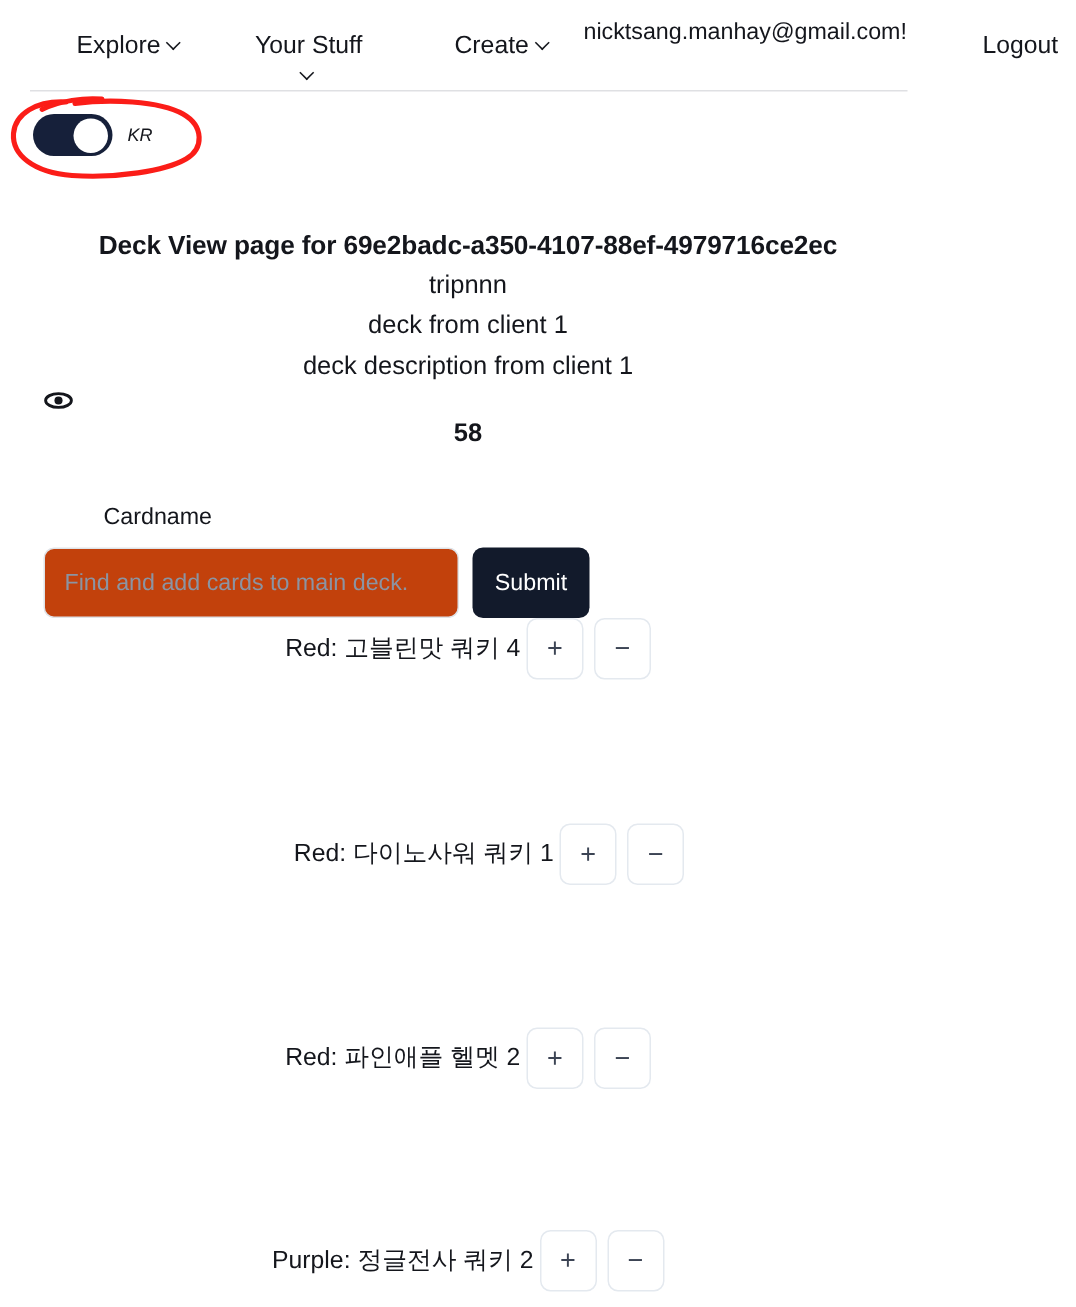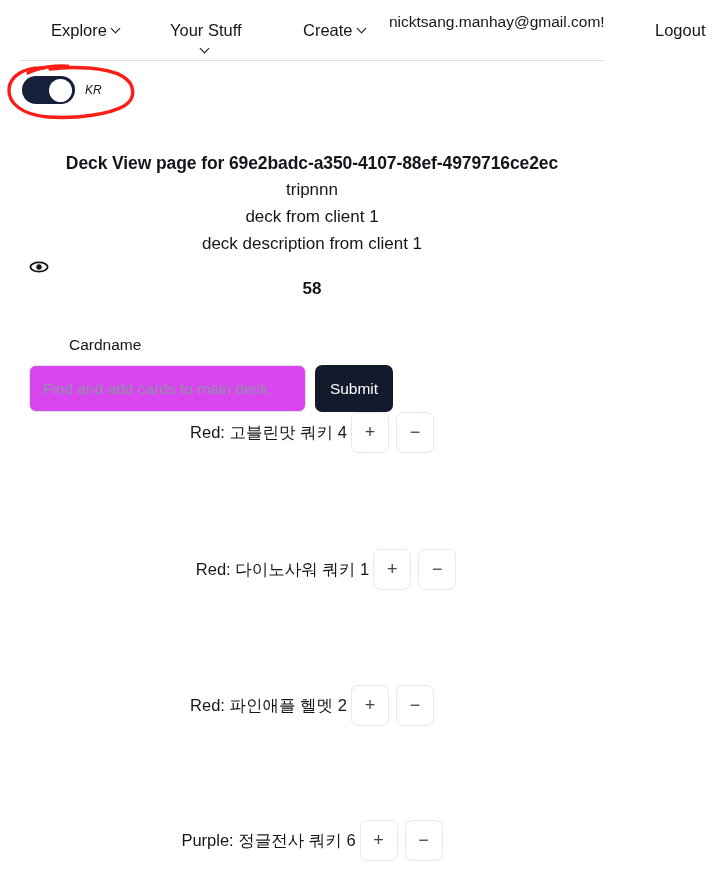--- a/index.html
+++ b/index.html
@@ -184,21 +184,21 @@
     margin-left: 40px;
   }
   .card-input {
     position: absolute;
     left: 29px;
     top: 365px;
     width: 277px;
     height: 47px;
     border: 1px solid #dfe3e8;
     border-radius: 7px;
-    background: #d946ef;
+    background: #c2410c;
     padding: 0 13px;
     font-size: 15.5px;
     font-family: "Liberation Sans", "DejaVu Sans", sans-serif;
     color: #14161c;
     outline: none;
   }
   .card-input::placeholder { color: #8b94a3; }
   .submit-btn {
     position: absolute;
     left: 315px;
@@ -324,18 +324,18 @@
 
 <div class="card-row" style="top:685px;">
   <span class="card-label">Red: 파인애플 헬멧 2</span>
   <span class="label-gap"></span>
   <button class="qty-btn">+</button>
   <span class="qty-gap"></span>
   <button class="qty-btn">−</button>
 </div>
 
 <div class="card-row" style="top:820px;">
-  <span class="card-label">Purple: 정글전사 쿼키 6</span>
+  <span class="card-label">Purple: 정글전사 쿼키 2</span>
   <span class="label-gap"></span>
   <button class="qty-btn">+</button>
   <span class="qty-gap"></span>
   <button class="qty-btn">−</button>
 </div>
 
 </body></html>

